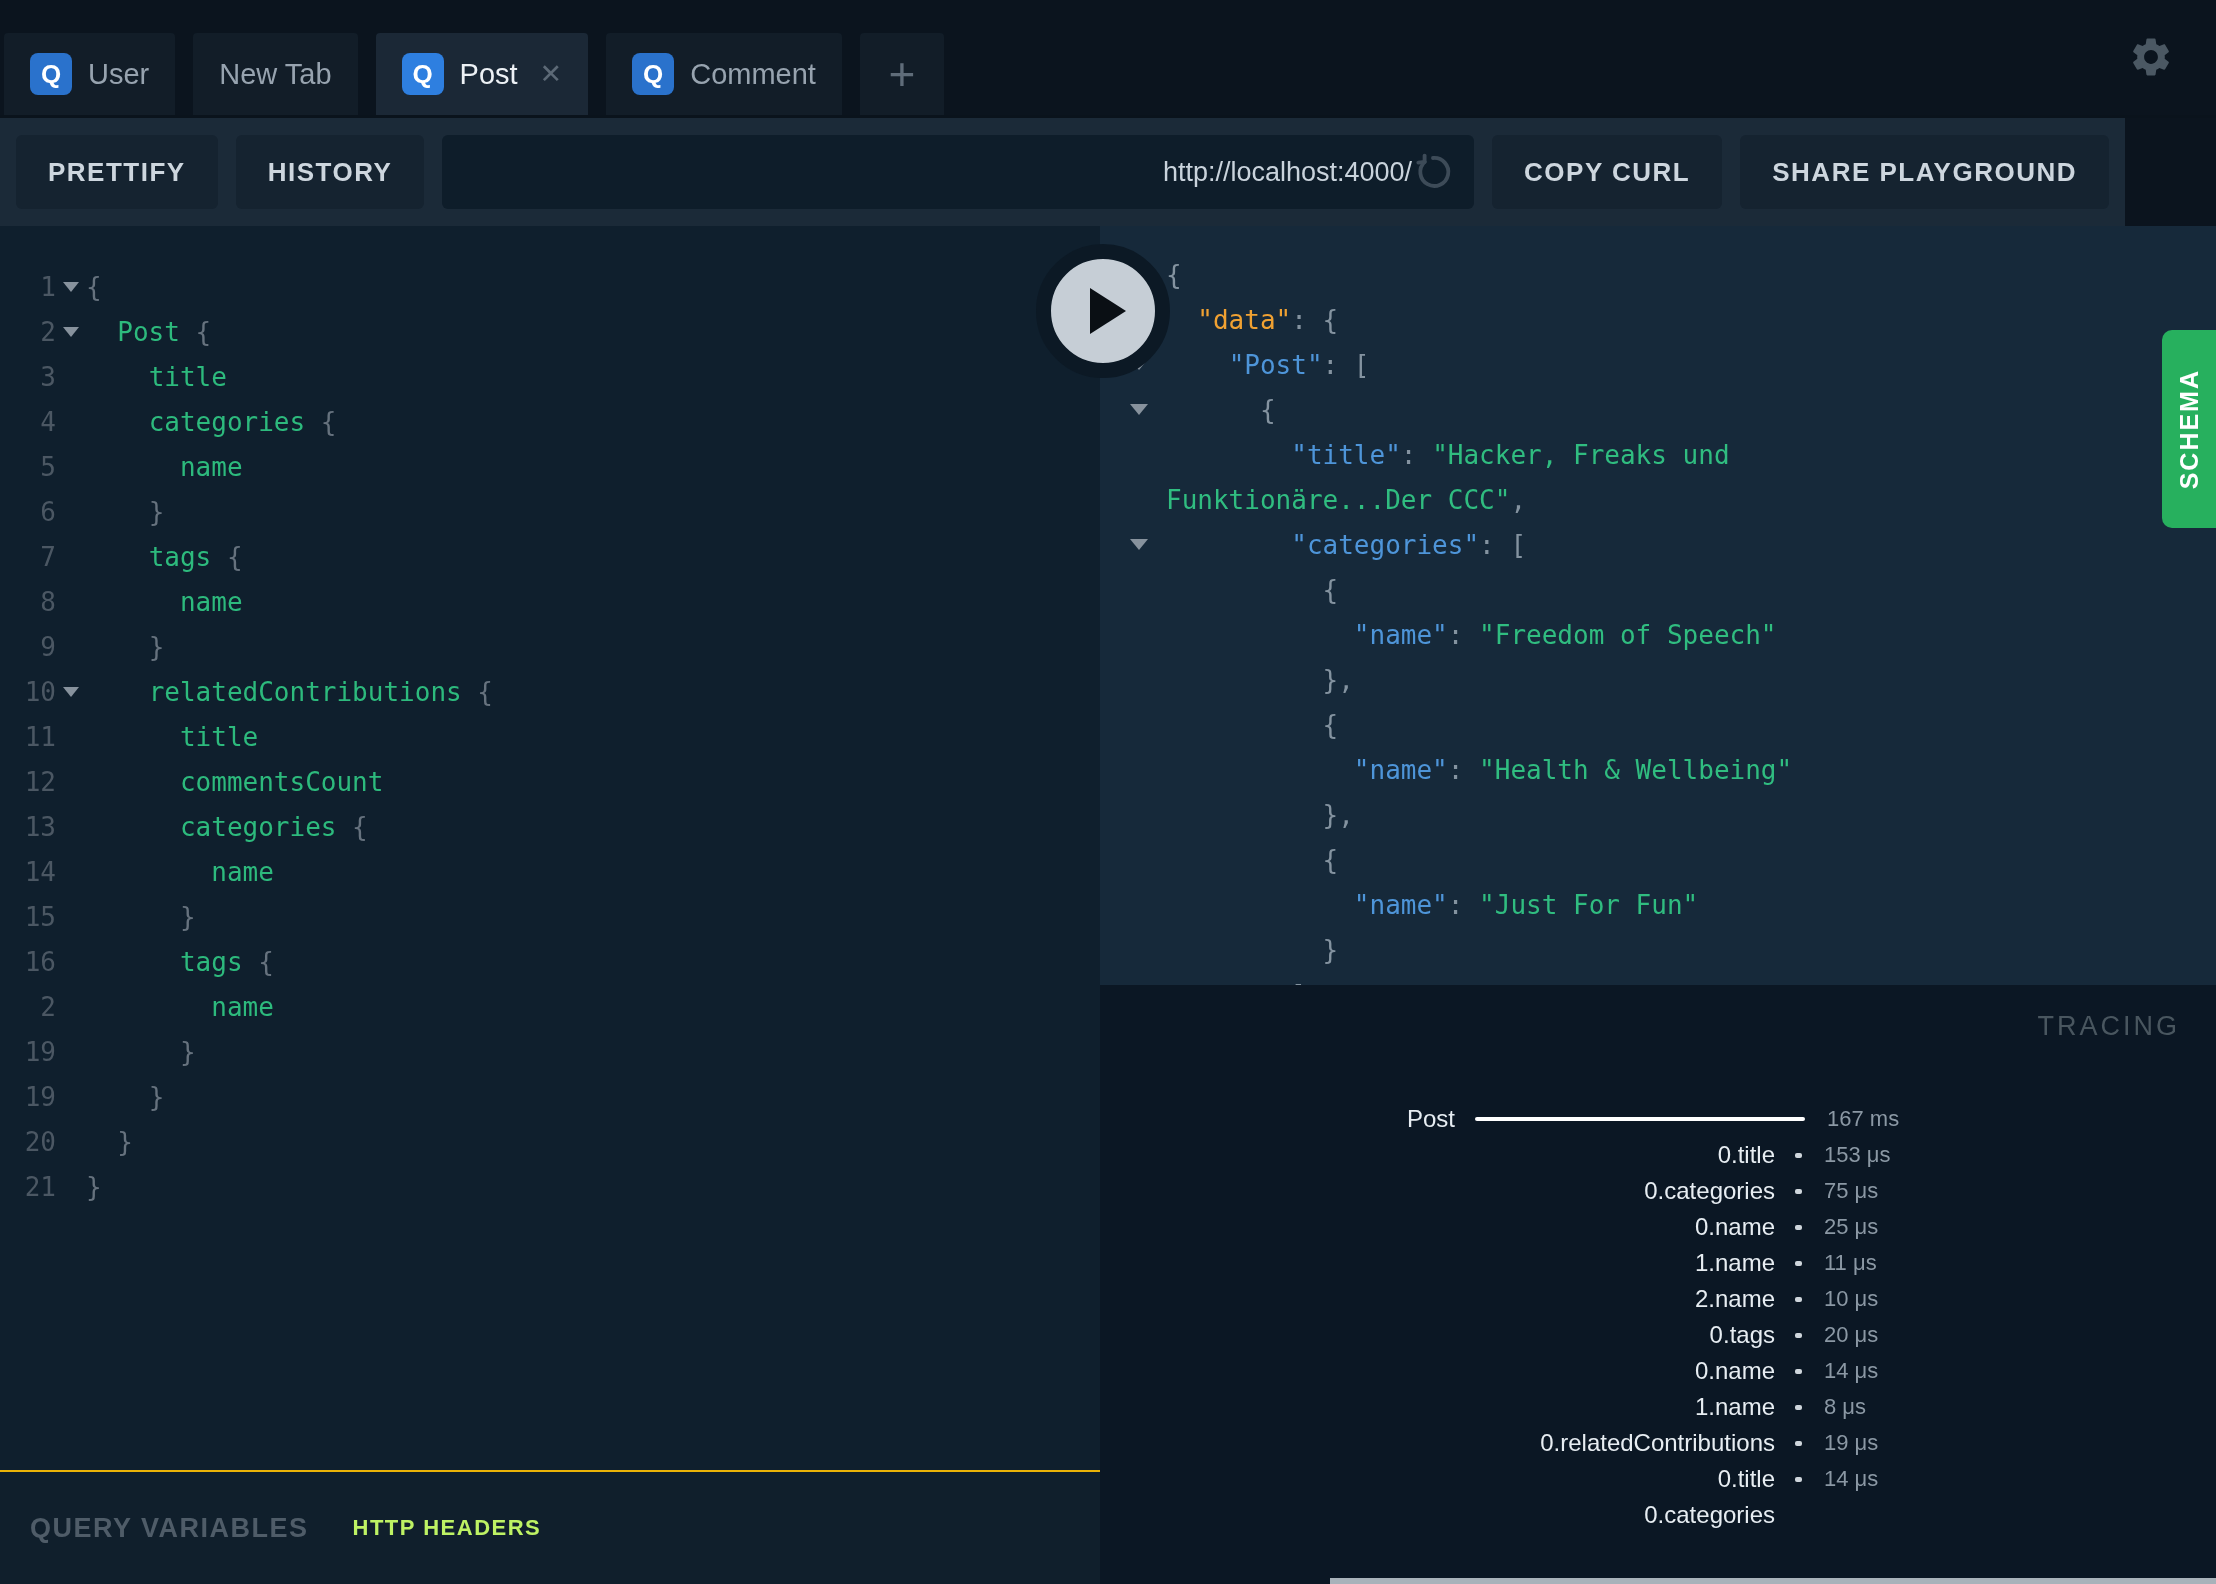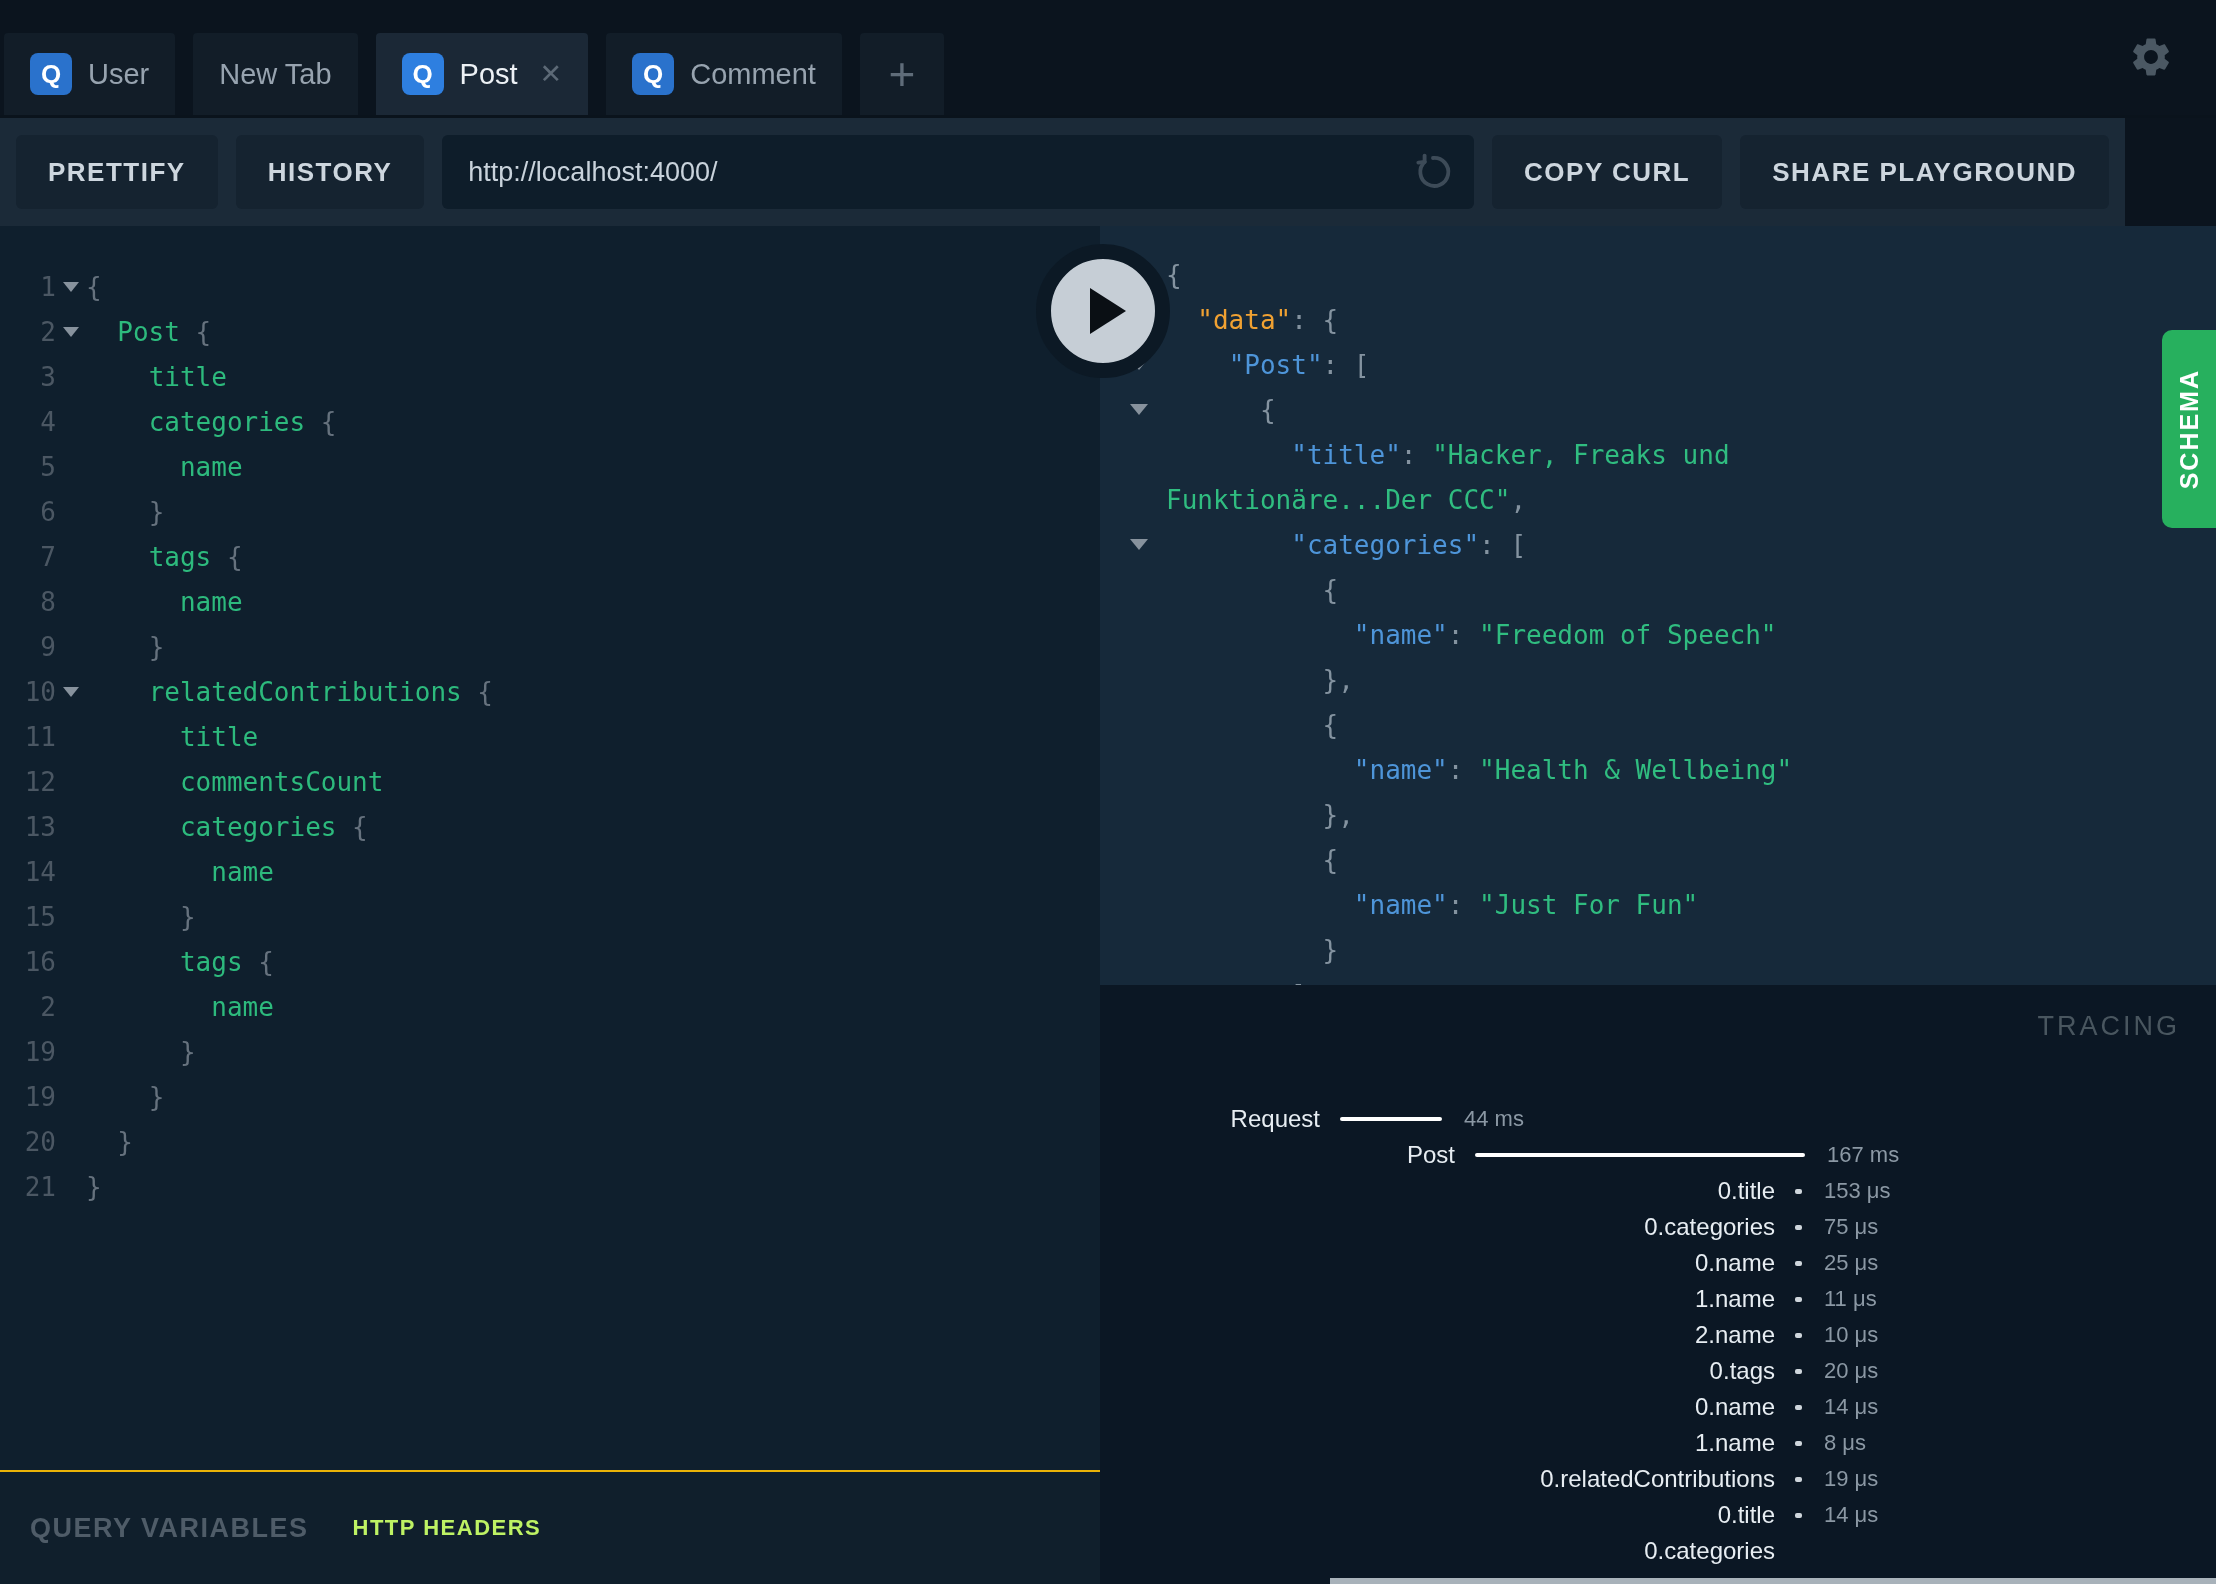--- a/index.html
+++ b/index.html
@@ -25,21 +25,21 @@
   .gear { position:absolute; top:34px; right:42px; width:46px; height:46px; cursor:pointer; }
   .seam { position:absolute; top:115px; left:0; width:2216px; height:3px; background:#0a131c; }
 
   
   .toolbar { position:absolute; top:118px; left:0; width:2125px; height:108px;
              background:#1b2a38; display:flex; align-items:center; padding:0 16px; gap:18px; }
   .tbtn { height:74px; background:#152330; border:none; border-radius:6px; color:#cdd6de;
           font-family:"Liberation Sans",sans-serif; font-size:26px; font-weight:bold;
           letter-spacing:1.5px; padding:0 32px; cursor:pointer; white-space:nowrap; }
   .url { flex:1; height:74px; background:#0e1d2a; border-radius:6px; display:flex;
-         align-items:center; padding:0 20px 0 26px; }
+         align-items:center; padding:0 20px 0 26px;text-align:right; }
   .url .uval { flex:1; font-size:27px; color:#c9d3dc; }
   .url svg { width:42px; height:42px; }
 
   
   .content { position:absolute; top:226px; left:0; width:2216px; height:1358px; display:flex; }
   .left { width:1100px; display:flex; flex-direction:column; }
   .editor { height:1244px; background:#0f1f2d; padding-top:38px; overflow:hidden; cursor:text; }
   .right { width:1116px; display:flex; flex-direction:column; position:relative; }
   .response { height:759px; background:#16293a; padding-top:26px; padding-left:30px; overflow:hidden; }
 
@@ -190,25 +190,20 @@
           <div class="cl"><span class="gut"></span><span class="code"><span>            </span><span class="c-k">"name"</span><span class="c-p">: </span><span class="c-s">"Health &amp; Wellbeing"</span></span></div>
           <div class="cl"><span class="gut"></span><span class="code"><span class="c-p">          },</span></span></div>
           <div class="cl"><span class="gut"></span><span class="code"><span class="c-p">          {</span></span></div>
           <div class="cl"><span class="gut"></span><span class="code"><span>            </span><span class="c-k">"name"</span><span class="c-p">: </span><span class="c-s">"Just For Fun"</span></span></div>
           <div class="cl"><span class="gut"></span><span class="code"><span class="c-p">          }</span></span></div>
           <div class="cl"><span class="gut"></span><span class="code"><span class="c-p">        ]</span></span></div>
         </div>
       <div class="tracing">
         <div class="trtitle">TRACING</div>
         <div id="trace-rows">
-            <div class="trow request">
-              <span class="tlbl">Request</span>
-              <div class="tbar"></div>
-              <span class="tval">44 ms</span>
-            </div>
             <div class="trow root">
               <span class="tlbl">Post</span>
               <div class="tbar"></div>
               <span class="tval">167 ms</span>
             </div>
             <div class="trow field">
               <span class="tlbl">0.title</span>
               <div class="tbar"></div>
               <span class="tval">153 μs</span>
             </div>

